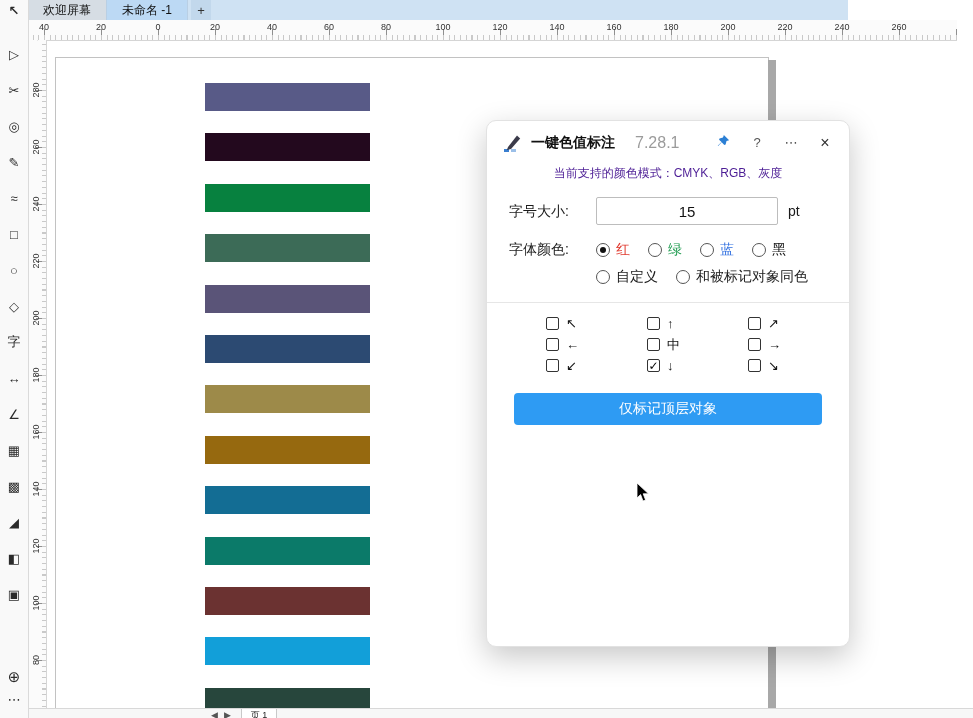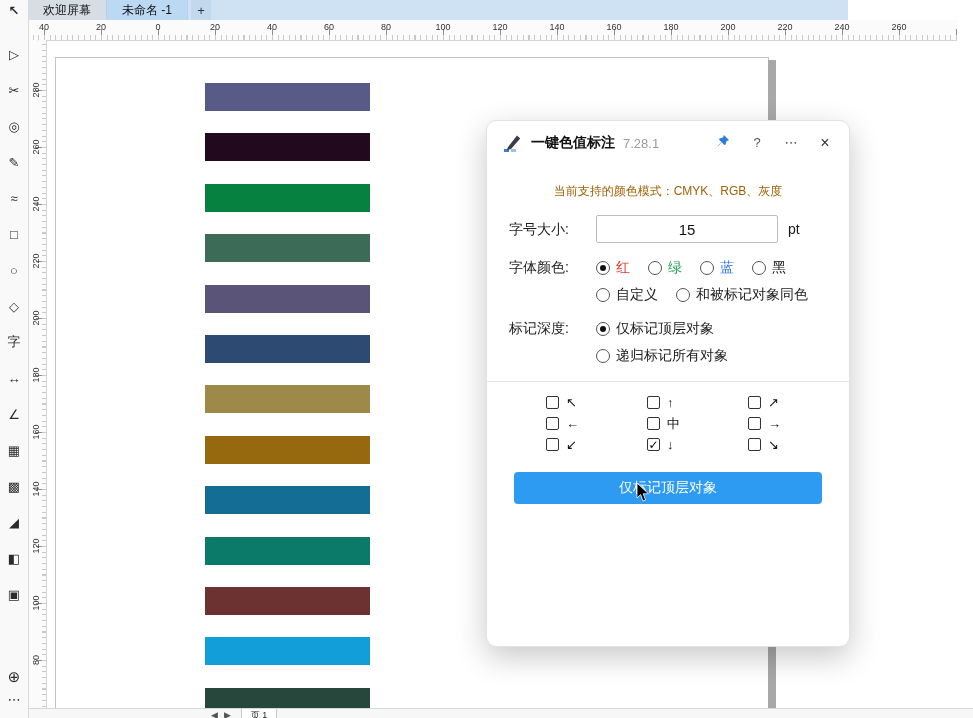--- a/index.html
+++ b/index.html
@@ -61,25 +61,25 @@
   .sb-pagetab{margin-left:10px;padding:0 9px;border-left:1px solid #c9c9c9;border-right:1px solid #c9c9c9;
               height:14px;line-height:13px;background:#fff;color:#222}
 
   
   #dialog{position:absolute;left:486px;top:120px;width:362px;height:525px;background:#fff;
           border-radius:10px;border:1px solid #e2e2e2;box-shadow:0 10px 30px rgba(0,0,0,.22);
           z-index:20;font-size:14px;color:#1b1b1b;overflow:hidden}
   .dlg-header{display:flex;align-items:center;height:44px;padding:0 16px}
   .dlg-logo{width:20px;height:20px;flex:none}
   .dlg-title{font-weight:bold;margin-left:8px;font-size:14px;color:#111}
-  .dlg-version{margin-left:8px;font-size:13px;color:#9b9b9b}
+  .dlg-version{margin-left:20px;font-size:16px;color:#9b9b9b}
   .dlg-hicons{margin-left:auto;display:flex;align-items:center;gap:18px;color:#555}
   .hicon{width:16px;text-align:center;cursor:pointer;font-size:13px;line-height:16px}
   .hicon.close{font-size:16px;color:#333}
-  .dlg-hint{text-align:center;color:#a16207;font-size:12px;margin-top:18px}
+  .dlg-hint{text-align:center;color:#4c1d95;font-size:12px;}
   .frow{display:flex;align-items:center;padding:0 22px;margin-top:15px}
   .frow.align-top{align-items:flex-start}
   .flabel{width:87px;flex:none;line-height:18px}
   .finput{width:182px;height:28px;border:1px solid #bdbdbd;text-align:center;font-size:15px;
           font-family:inherit;border-radius:2px;color:#111;box-sizing:border-box;padding:0}
   .funit{margin-left:10px}
   .fselect{width:224px;height:28px;background:#f1f1f1;border:1px solid #b8b8b8;display:flex;
            align-items:center;justify-content:center;position:relative;font-size:13px;
            border-radius:2px;cursor:pointer;box-sizing:border-box}
   .chev{position:absolute;right:9px;top:11px;width:0;height:0;
@@ -259,37 +259,20 @@
               <span>自定义</span>
             </div>
             <div class="radio-opt">
               <span class="radio"></span>
               <span>和被标记对象同色</span>
             </div>
           </div>
       </div>
     </div>
 
-    <div class="frow align-top">
-      <span class="flabel">标记深度:</span>
-      <div class="opts-col" id="depth-col">
-          <div class="opt-row">
-            <div class="radio-opt">
-              <span class="radio checked"></span>
-              <span>仅标记顶层对象</span>
-            </div>
-          </div>
-          <div class="opt-row">
-            <div class="radio-opt">
-              <span class="radio"></span>
-              <span>递归标记所有对象</span>
-            </div>
-          </div>
-        </div>
-    </div>
 
     <hr class="dlg-divider">
 
     <div class="pos-grid" id="pos-grid">
         <div class="pos-col">
           <div class="pos-cell">
             <span class="cb"></span>
             <span class="pos-glyph">↖</span>
           </div>
           <div class="pos-cell">

